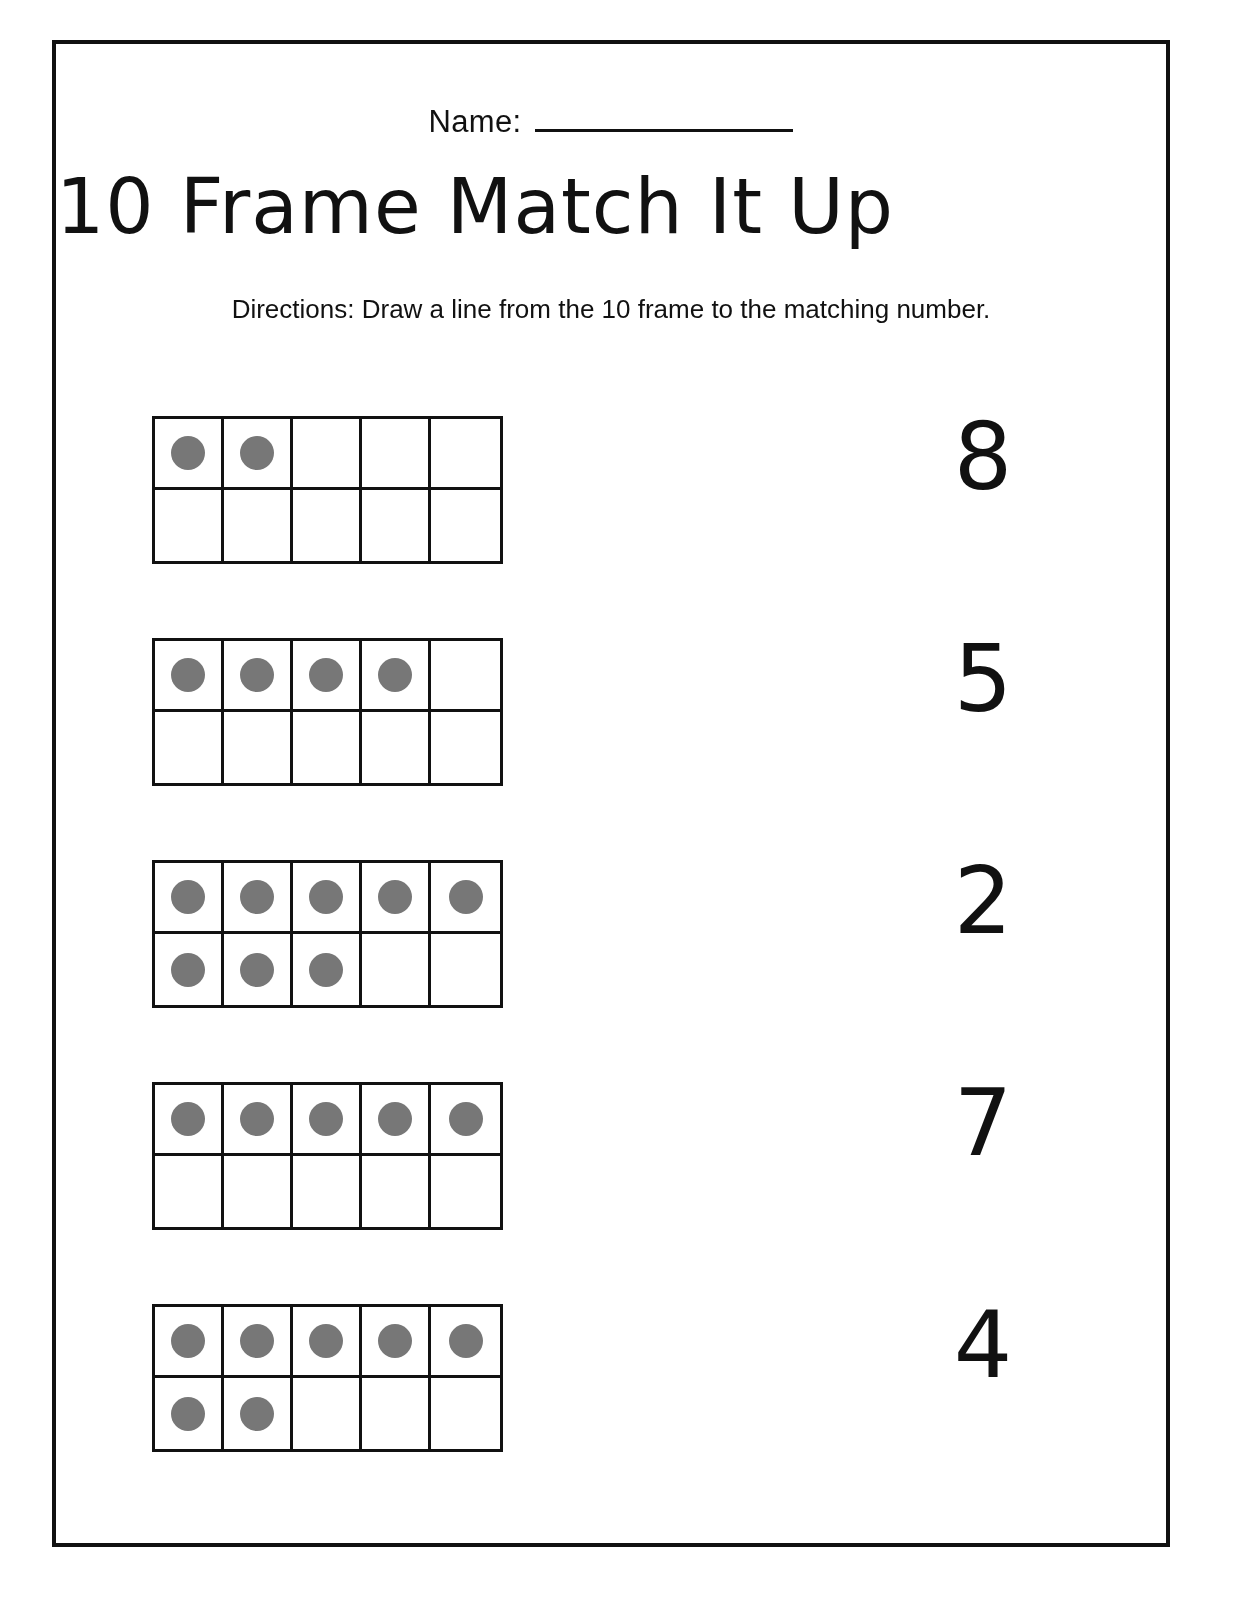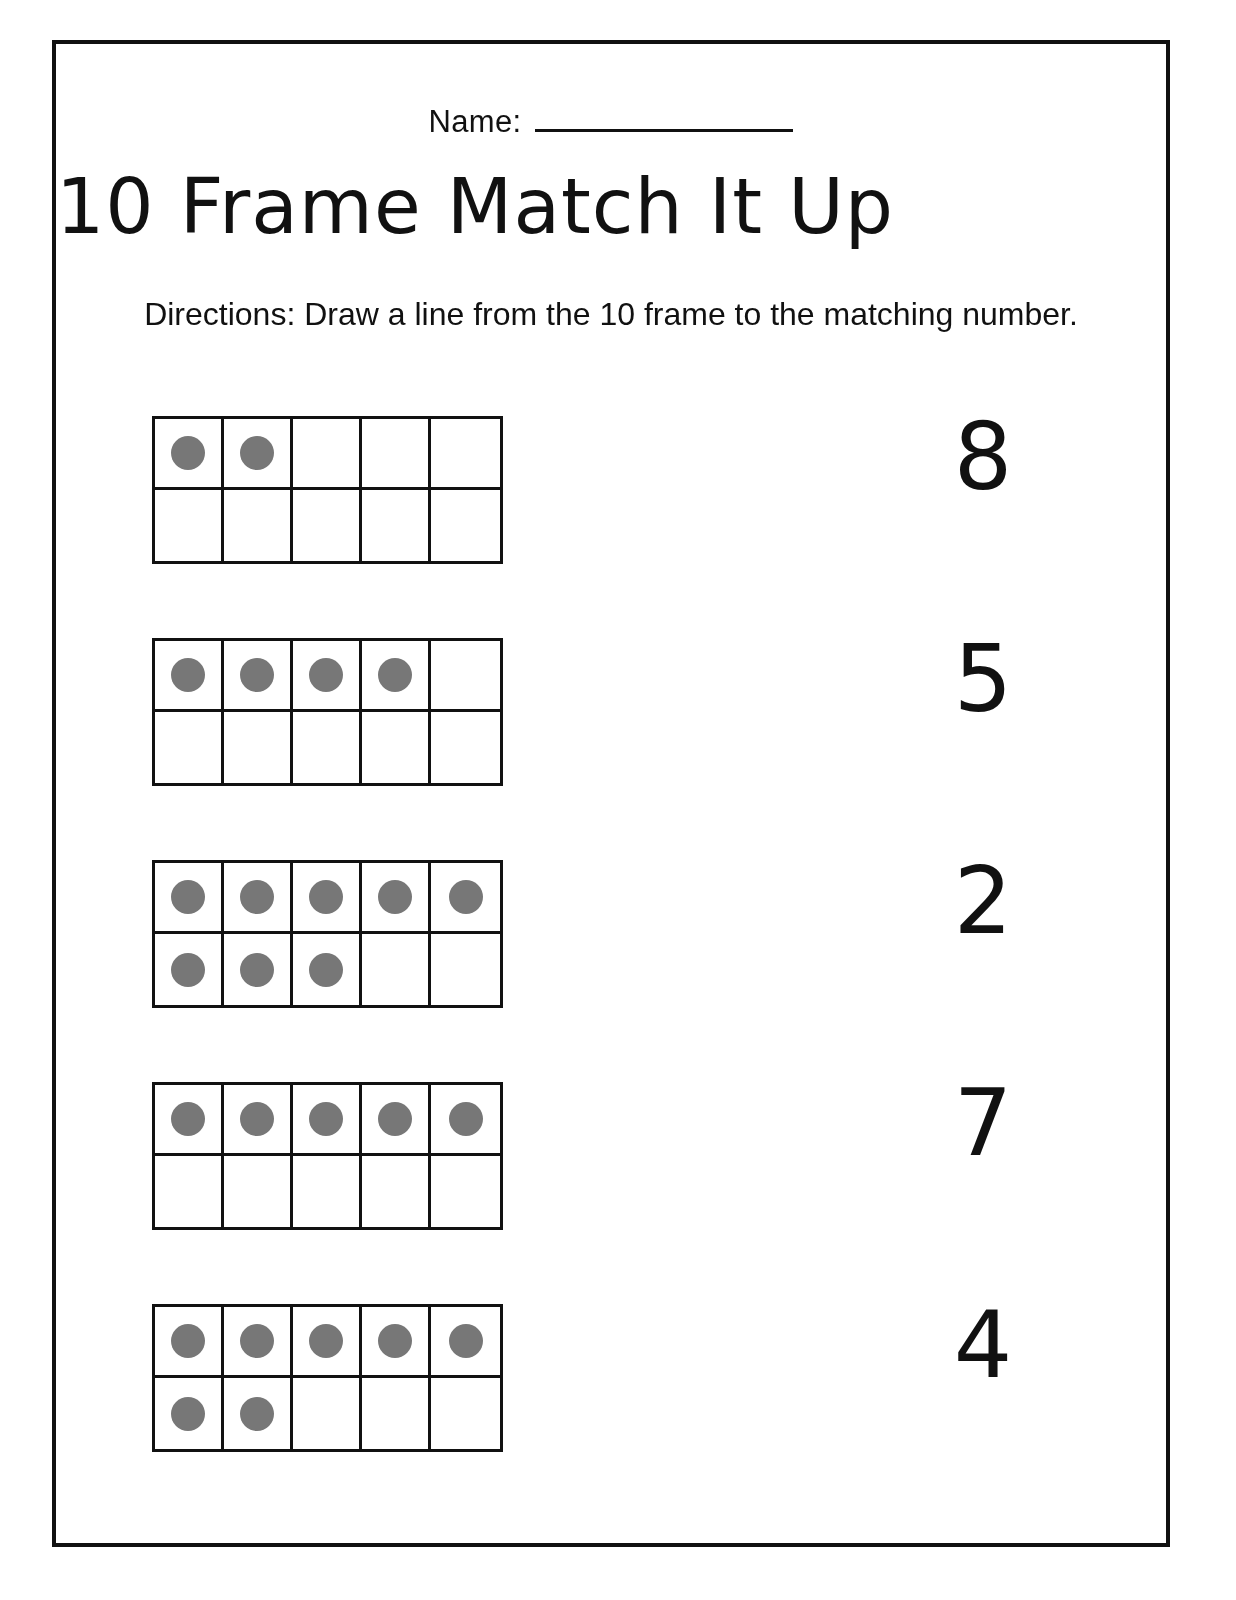--- a/index.html
+++ b/index.html
@@ -65,21 +65,21 @@
     letter-spacing: 1px;
     font-family: "DejaVu Sans", sans-serif;
     white-space: nowrap;
   }
   .directions {
     position: absolute;
     left: 70px;
     top: 248px;
     width: 970px;
     text-align: center;
-    font-size: 32px;
+    font-size: 26px;
     line-height: 1.38;
   }
   .rows {
     position: absolute;
     left: 0;
     top: 358px;
     width: 1110px;
   }
   .row {
     position: relative;

